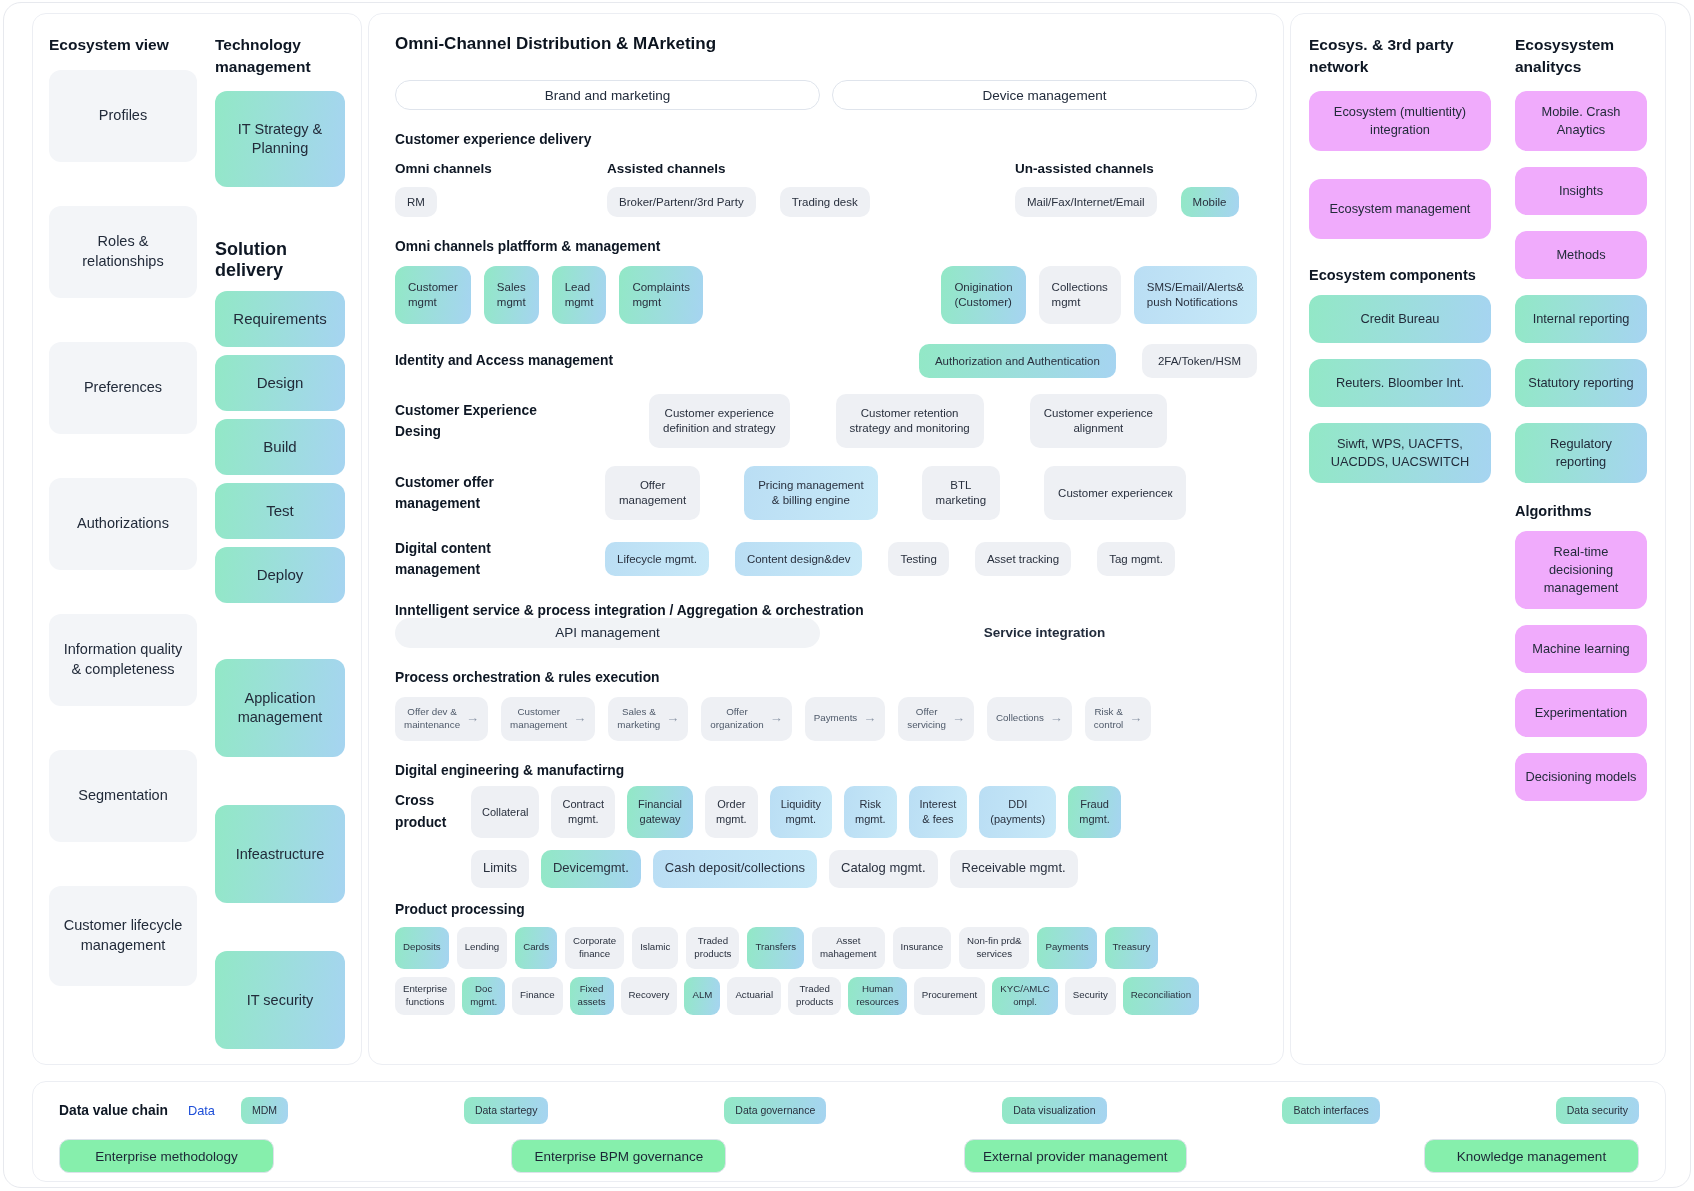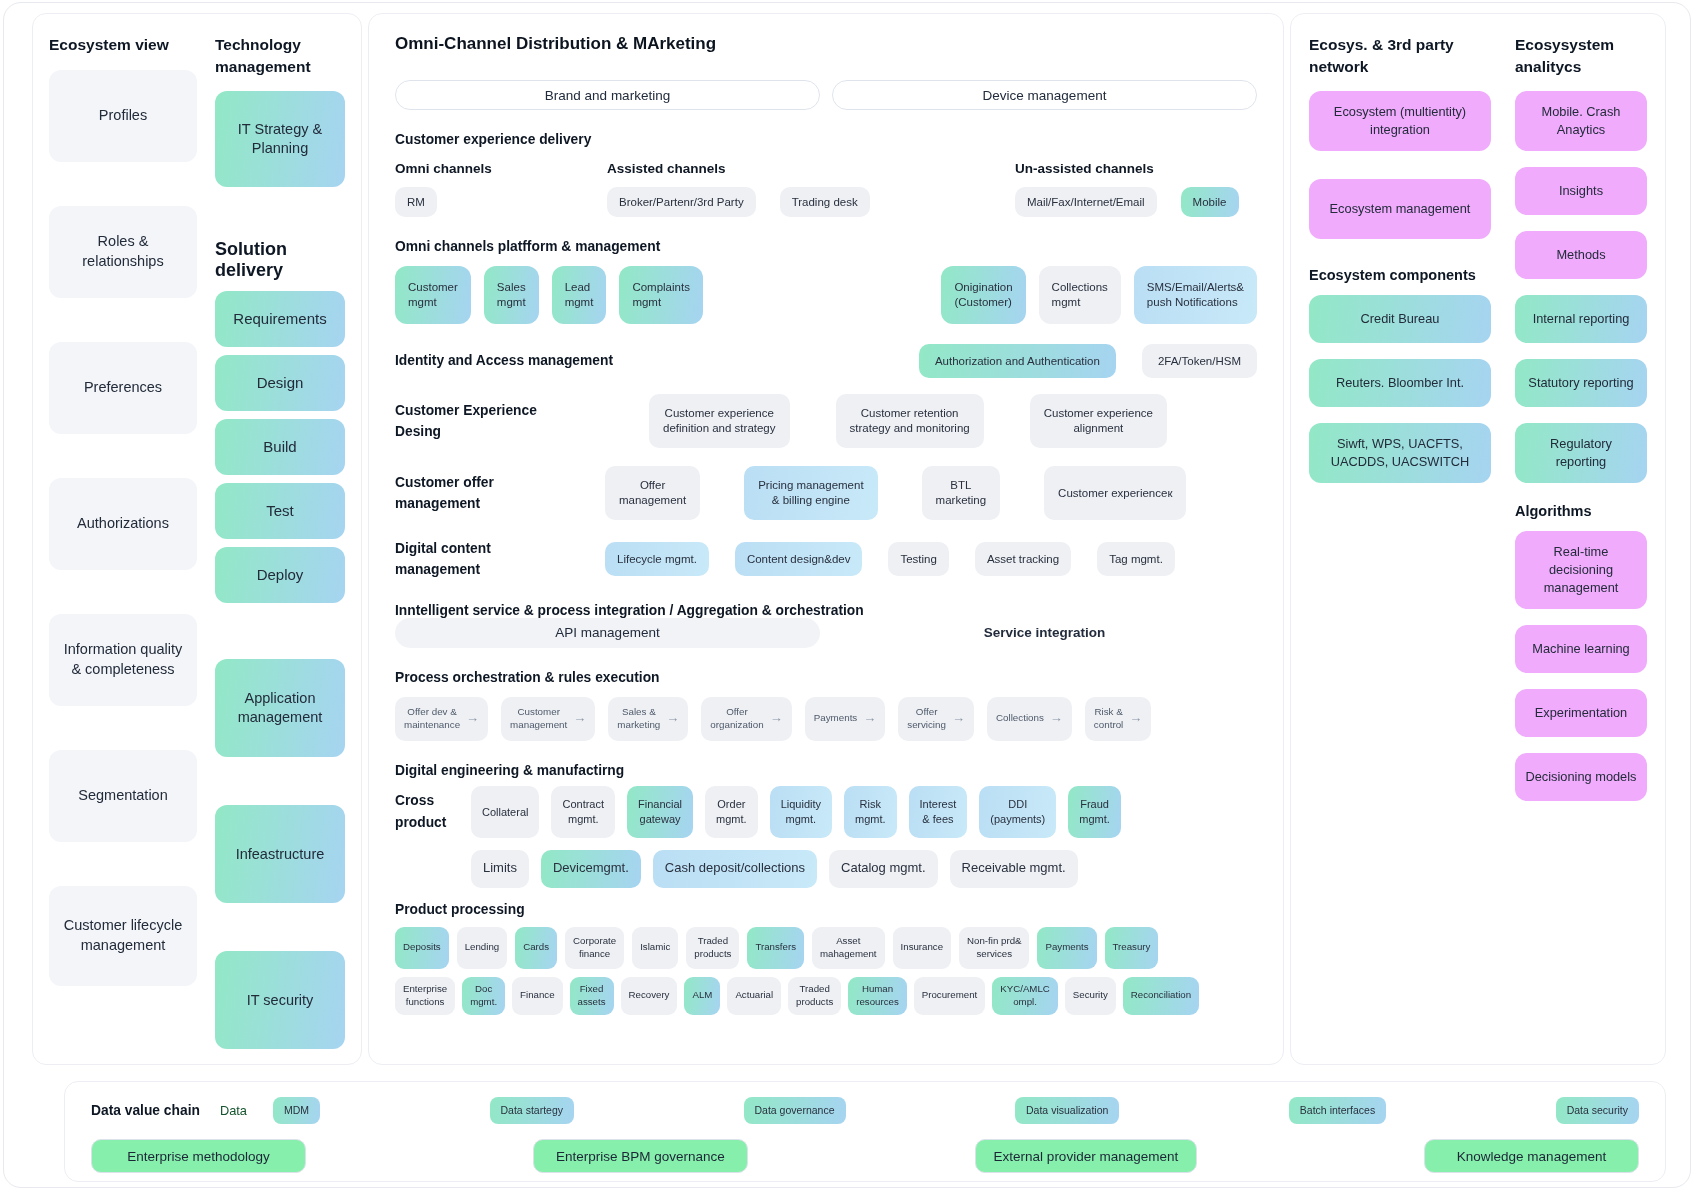--- a/index.html
+++ b/index.html
@@ -3,21 +3,21 @@
 <meta charset="utf-8">
 <style>
   html,body{margin:0;padding:0;background:#fff;}
   body{width:1694px;height:1191px;font-family:"Liberation Sans","DejaVu Sans",sans-serif;color:#1b2432;}
   .frame{box-sizing:border-box;width:1688px;height:1186px;margin:2px auto;border:1px solid #e7e9ee;border-radius:18px;background:#fff;padding:10px 24px 12px 28px;overflow:hidden;}
   .top-row{display:flex;gap:6px;align-items:stretch;}
   .card{background:#fff;border:1px solid #eceef3;border-radius:14px;box-sizing:border-box;}
   .left-card{width:330px;height:1052px;padding:20px 16px;display:flex;gap:18px;flex:0 0 auto;}
   .center-card{flex:1;height:1052px;padding:20px 26px;min-width:0;}
   .right-card{width:376px;height:1052px;padding:20px 18px;display:flex;gap:24px;flex:0 0 auto;}
-  .bottom-card{margin-top:16px;padding:15px 26px 8px;margin-left:32px;}
+  .bottom-card{margin-top:16px;padding:15px 26px 8px;}
   .col-title{font-size:15.5px;font-weight:bold;margin:0 0 14px;line-height:1.4;color:#0e1724;}
   .sub-title{font-size:14.5px;font-weight:bold;margin:20px 0 12px;color:#0e1724;}
   
   .box{display:flex;align-items:center;justify-content:center;text-align:center;border-radius:12px;font-size:14.5px;line-height:1.35;color:#222b3a;padding:8px 10px;box-sizing:border-box;}
   .box.v-gray{background:#f3f5f8;}
   .v-teal{background:linear-gradient(97deg,#92e8c6 0%,#a6d4f1 100%);}
   .v-blue{background:linear-gradient(97deg,#bade f4 0%,#c8e9f8 100%);background:linear-gradient(97deg,#badef4 0%,#c8e9f8 100%);}
   .v-gray{background:#eef0f4;}
   .v-outline{background:#86efac;border:1px solid #dce2ea;}
   
@@ -82,21 +82,21 @@
   .chips-pp2 .chip{min-height:38px;font-size:9.7px;padding:3px 8px;border-radius:9px;}
   
   .rcol1{width:182px;flex:0 0 auto;}
   .rcol2{flex:1;min-width:0;}
   .rbox{display:flex;align-items:center;justify-content:center;text-align:center;border-radius:12px;font-size:12.8px;line-height:1.4;color:#222b3a;padding:12px 9px;min-height:48px;margin-bottom:16px;box-sizing:border-box;}
   .rbox.v-gray{background:#f0abfc;}
   .rcol1 .rbox.v-gray{margin-bottom:28px;min-height:60px;}
   
   .dvc-row{display:flex;align-items:center;}
   .dvc-title{font-size:13.8px;font-weight:bold;color:#0e1724;}
-  .dvc-data{font-size:12.8px;margin-left:20px;color:#14532d;}
+  .dvc-data{font-size:12.8px;margin-left:20px;color:#1d4ed8;}
   .dvc-chips{flex:1;display:flex;justify-content:space-between;margin-left:26px;align-items:center;}
   .dvc-chips .chip{min-height:27px;font-size:10.5px;padding:4px 11px;border-radius:8px;}
   .btn-row{display:flex;justify-content:space-between;margin-top:15px;}
   .pill-btn{min-width:215px;height:34px;border-radius:10px;display:inline-flex;align-items:center;justify-content:center;text-align:center;font-size:13.5px;color:#1c2636;box-sizing:border-box;padding:0 18px;}
 </style>
 </head>
 <body>
 
 <div class="frame">
   <div class="top-row">

